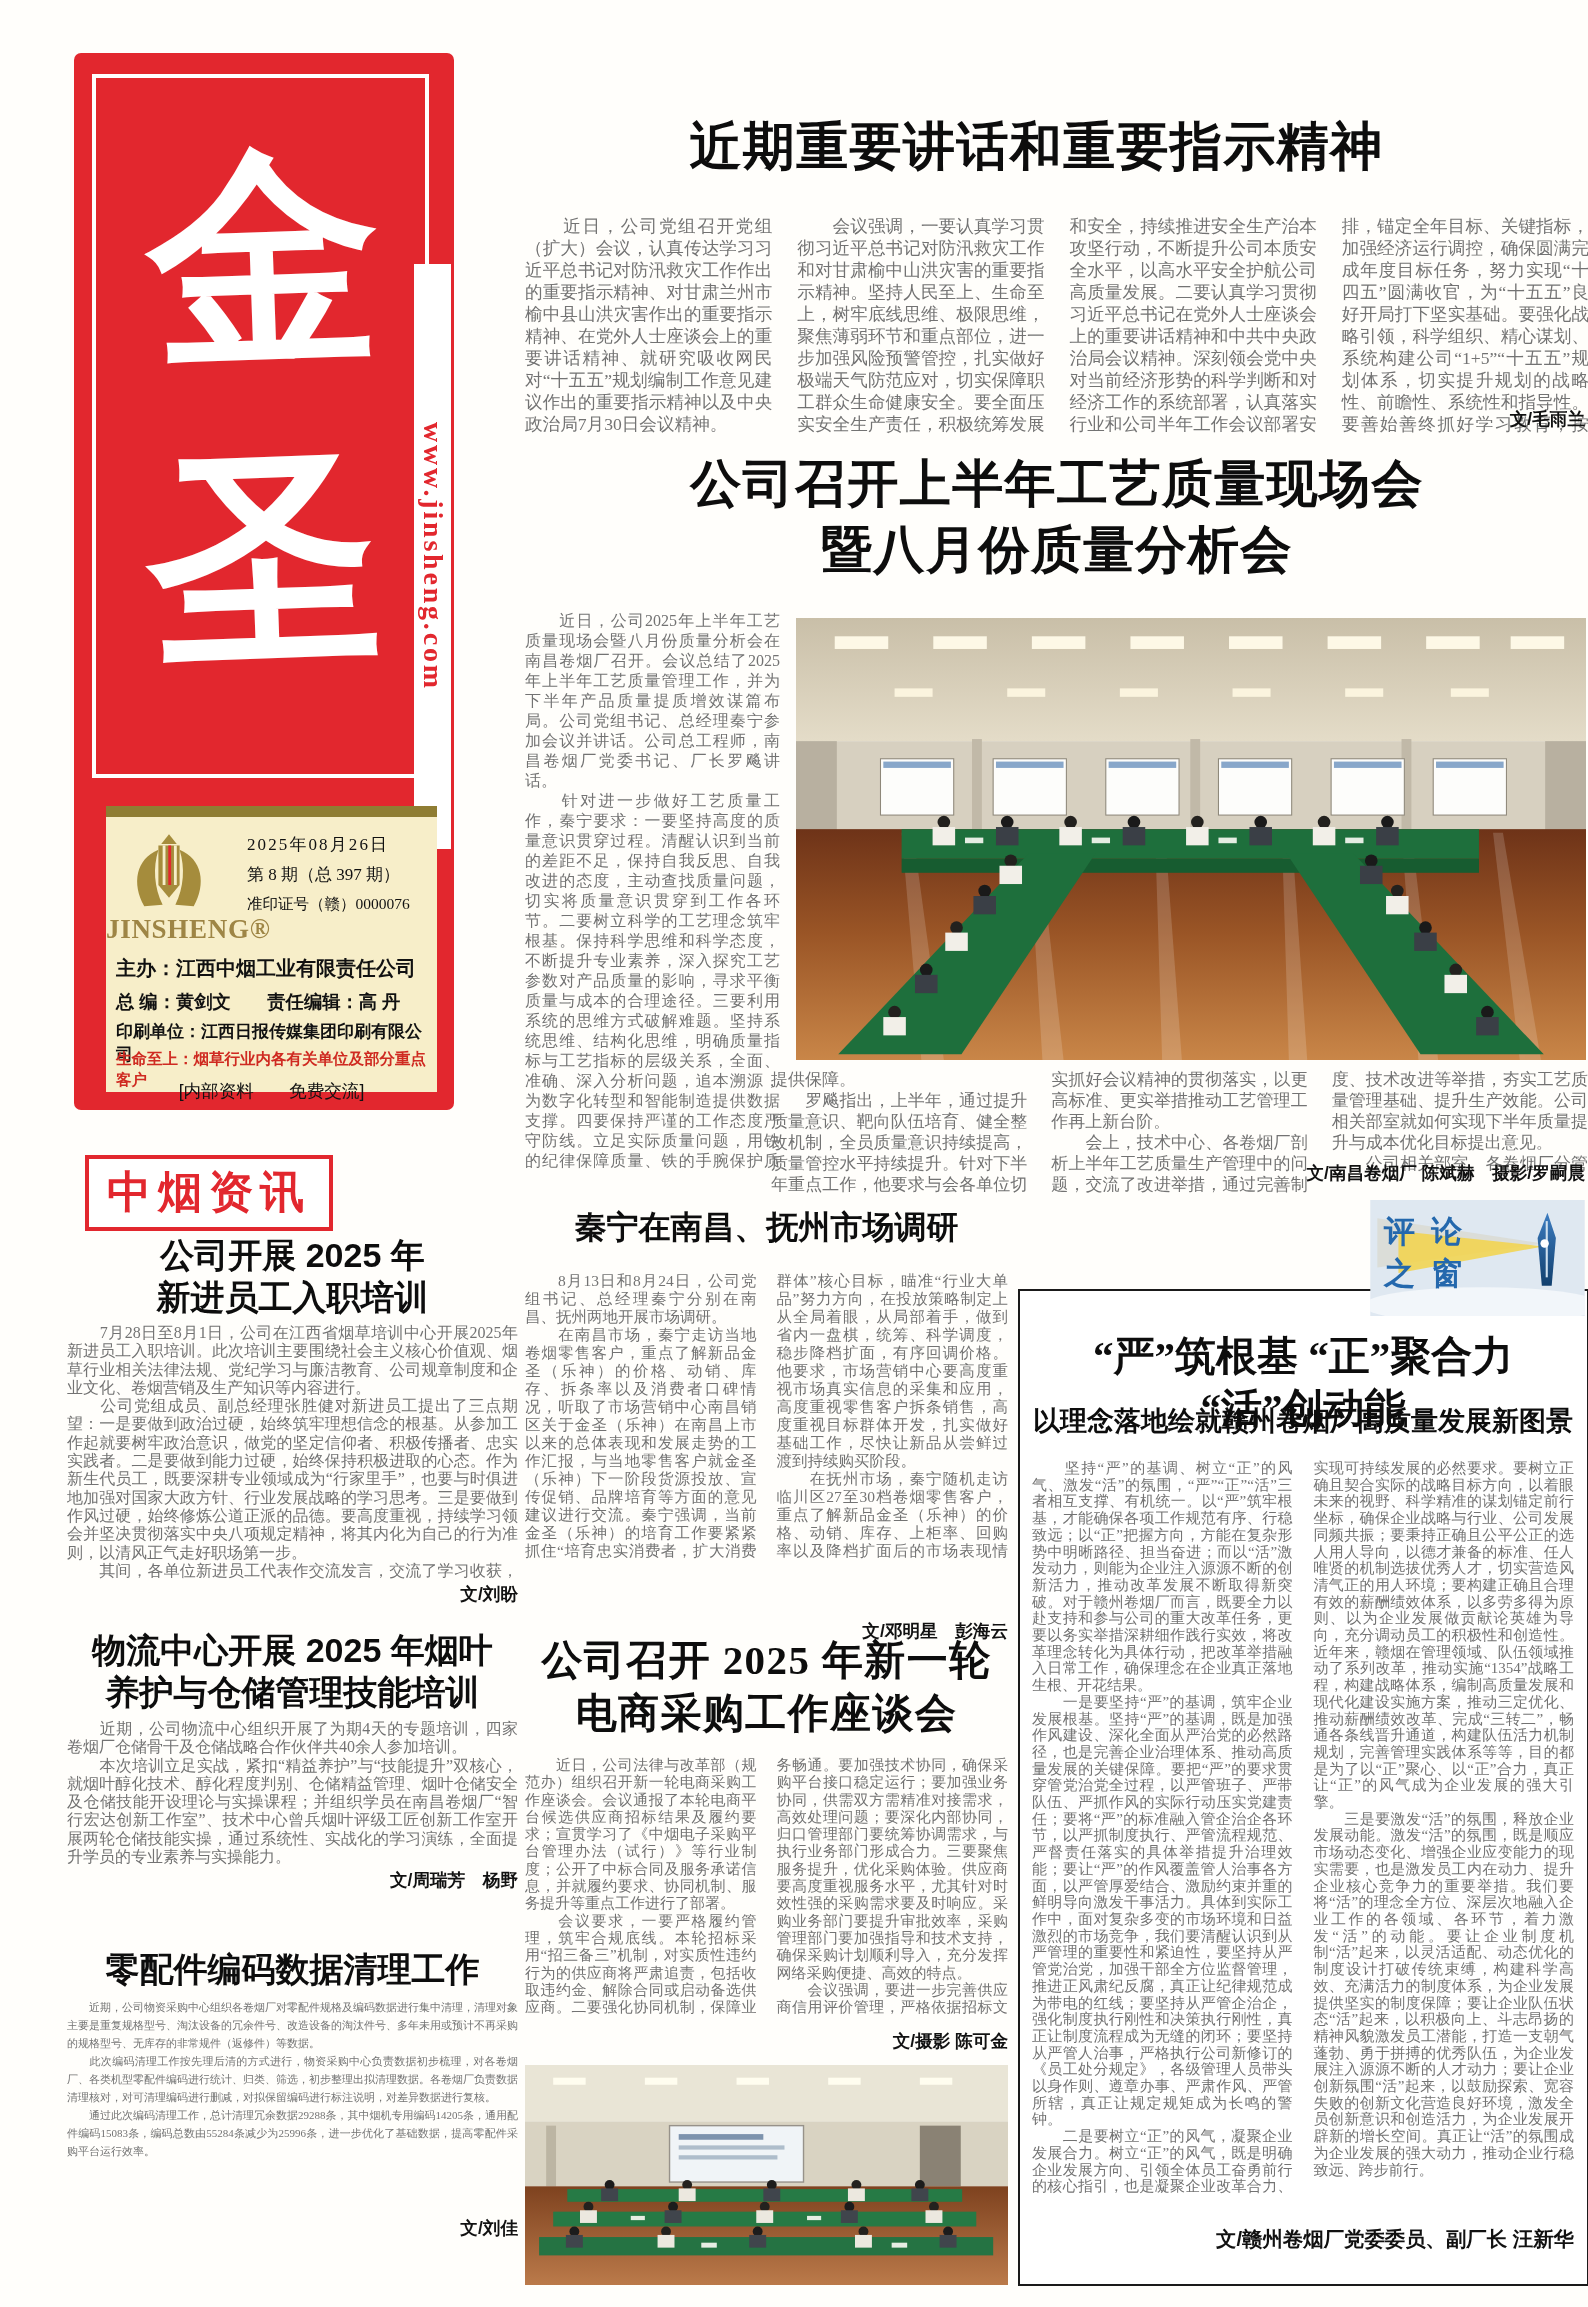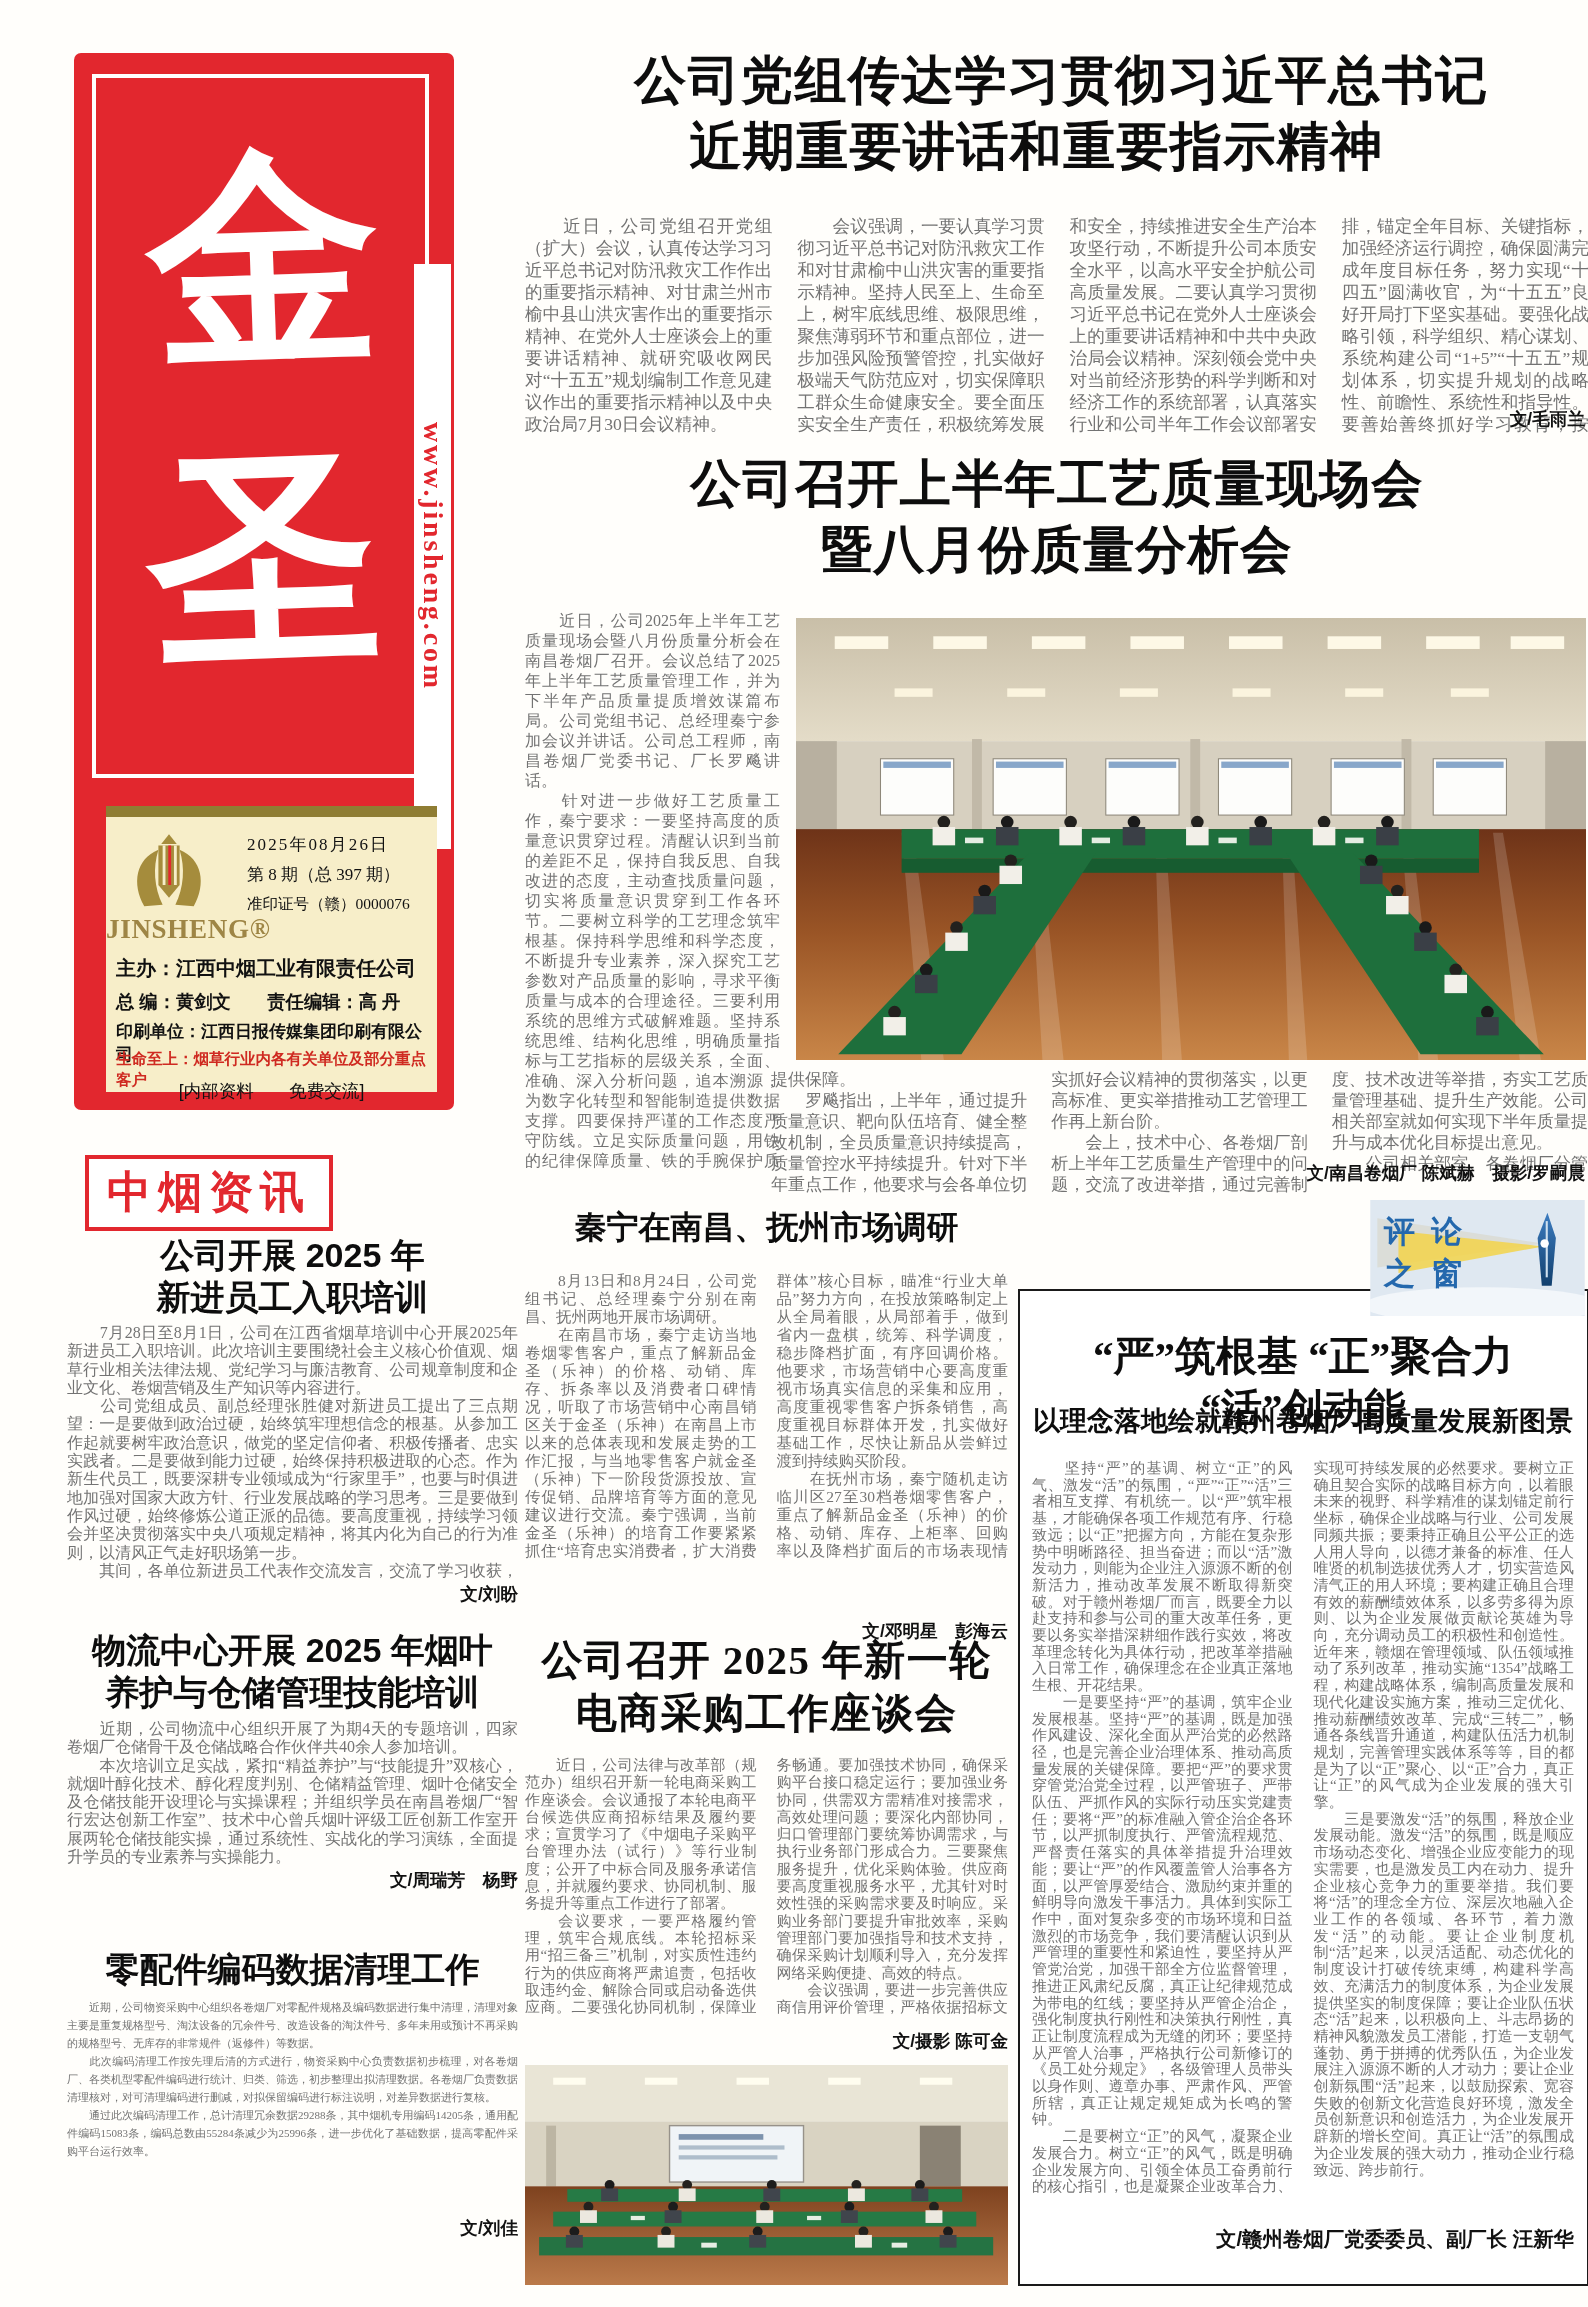--- a/index.html
+++ b/index.html
@@ -74,21 +74,20 @@
       <div class="info-line serif" style="left:141px;top:46px;width:183px;font-size:17px;">第 8 期（总 397 期）</div>
       <div class="info-line serif" style="left:141px;top:77px;width:187px;font-size:15.5px;">准印证号（赣）0000076</div>
       <div class="info-line sans" style="top:138px;font-size:20px;font-weight:700;">主办：江西中烟工业有限责任公司</div>
       <div class="info-line sans" style="top:172px;font-size:18.3px;font-weight:700;">总 编：黄剑文　　责任编辑：高 丹</div>
       <div class="info-line sans" style="top:203px;font-size:17px;font-weight:700;">印刷单位：江西日报传媒集团印刷有限公司</div>
       <div class="info-line sans" style="top:232px;font-size:15.5px;font-weight:700;color:#cf2a21;">生命至上：烟草行业内各有关单位及部分重点客户</div>
       <div class="info-line sans" style="top:262px;font-size:17.6px;text-align:center;">[内部资料　　免费交流]</div>
     </div>
   </div>
 
-  <div class="abs headline" style="left:535px;top:48px;width:1053px;font-size:52px;line-height:66px;">公司党组传达学习贯彻习近平总书记</div>
   <div class="abs headline" style="left:510px;top:114px;width:1053px;font-size:52px;line-height:66px;">近期重要讲话和重要指示精神</div>
   <div class="abs body-text cols4" style="left:525px;top:215px;width:1064px;height:222px;font-size:17.6px;line-height:22px;">　　近日，公司党组召开党组（扩大）会议，认真传达学习习近平总书记对防汛救灾工作作出的重要指示精神、对甘肃兰州市榆中县山洪灾害作出的重要指示精神、在党外人士座谈会上的重要讲话精神、就研究吸收网民对“十五五”规划编制工作意见建议作出的重要指示精神以及中央政治局7月30日会议精神。
 　　会议强调，一要认真学习贯彻习近平总书记对防汛救灾工作和对甘肃榆中山洪灾害的重要指示精神。坚持人民至上、生命至上，树牢底线思维、极限思维，聚焦薄弱环节和重点部位，进一步加强风险预警管控，扎实做好极端天气防范应对，切实保障职工群众生命健康安全。要全面压实安全生产责任，积极统筹发展和安全，持续推进安全生产治本攻坚行动，不断提升公司本质安全水平，以高水平安全护航公司高质量发展。二要认真学习贯彻习近平总书记在党外人士座谈会上的重要讲话精神和中共中央政治局会议精神。深刻领会党中央对当前经济形势的科学判断和对经济工作的系统部署，认真落实行业和公司半年工作会议部署安排，锚定全年目标、关键指标，加强经济运行调控，确保圆满完成年度目标任务，努力实现“十四五”圆满收官，为“十五五”良好开局打下坚实基础。要强化战略引领，科学组织、精心谋划、系统构建公司“1+5”“十五五”规划体系，切实提升规划的战略性、前瞻性、系统性和指导性。要善始善终抓好学习教育，按照“抓紧抓细抓实”的要求全面评估、查缺补漏，持续深化作风建设、优化政治生态、树立正确政绩观，推动学习教育走深走实、见行见效。</div>
   <div class="abs byline" style="left:525px;top:407px;width:1060px;font-size:17.6px;">文/毛雨兰</div>
 
   <div class="abs headline" style="left:525px;top:451px;width:1064px;font-size:51px;line-height:66px;">公司召开上半年工艺质量现场会</div>
   <div class="abs headline" style="left:525px;top:517px;width:1064px;font-size:51px;line-height:66px;">暨八月份质量分析会</div>
 
   <div class="abs body-text" style="left:525px;top:611px;width:255px;height:558px;font-size:16px;line-height:20px;">　　近日，公司2025年上半年工艺质量现场会暨八月份质量分析会在南昌卷烟厂召开。会议总结了2025年上半年工艺质量管理工作，并为下半年产品质量提质增效谋篇布局。公司党组书记、总经理秦宁参加会议并讲话。公司总工程师，南昌卷烟厂党委书记、厂长罗飚讲话。
 　　针对进一步做好工艺质量工作，秦宁要求：一要坚持高度的质量意识贯穿过程。清醒认识到当前的差距不足，保持自我反思、自我改进的态度，主动查找质量问题，切实将质量意识贯穿到工作各环节。二要树立科学的工艺理念筑牢根基。保持科学思维和科学态度，不断提升专业素养，深入探究工艺参数对产品质量的影响，寻求平衡质量与成本的合理途径。三要利用系统的思维方式破解难题。坚持系统思维、结构化思维，明确质量指标与工艺指标的层级关系，全面、准确、深入分析问题，追本溯源，为数字化转型和智能制造提供数据支撑。四要保持严谨的工作态度严守防线。立足实际质量问题，用铁的纪律保障质量、铁的手腕保护质量、铁的作风提升质量，切实保障工艺质量的稳定性和可靠性。五要坚持务实的工作作风推动质效。坚决杜绝形式主义，脚踏实地、持之以恒做好质量工作，为产品长足发展、企业稳定运营</div>

